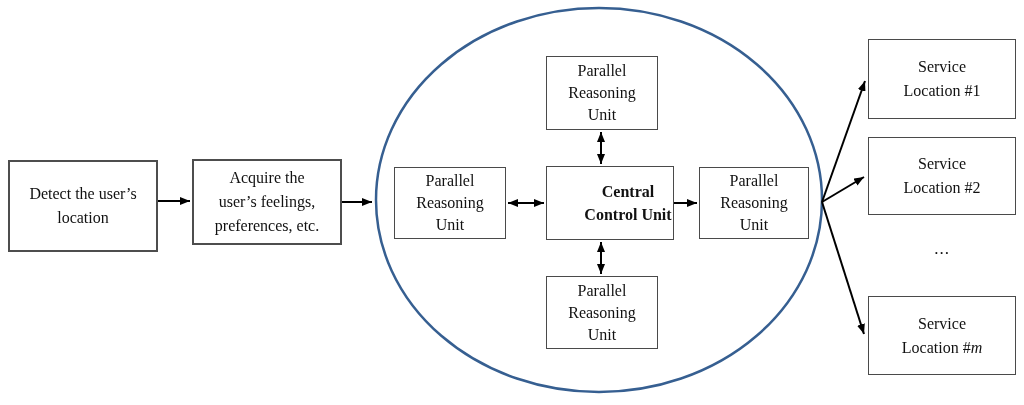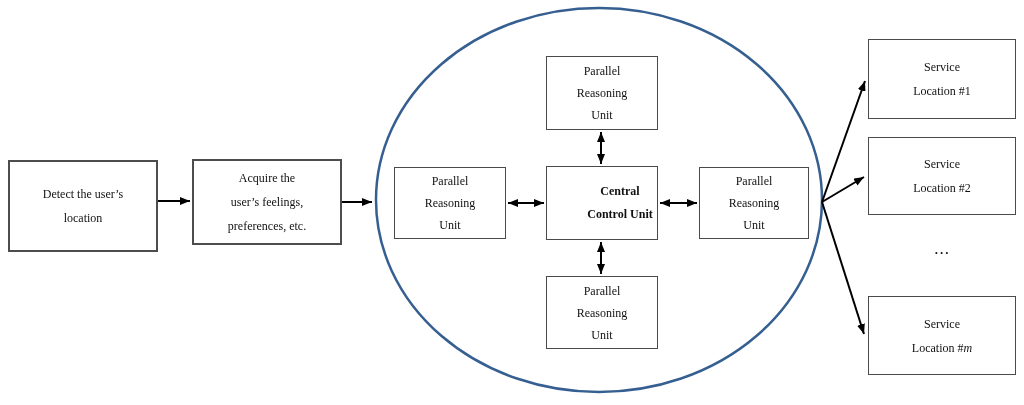--- a/index.html
+++ b/index.html
@@ -16,21 +16,21 @@
     width: 1024px; height: 405px;
     z-index: 1;
   }
   .node {
     position: absolute;
     display: flex; align-items: center; justify-content: center;
     text-align: center;
     background: #ffffff;
     border: 1px solid #4a4a4a;
     box-sizing: border-box;
-    font-size: 12px;
+    font-size: 16px;
     line-height: 24px;
     z-index: 2;
   }
   .node.thick { border-width: 2px; border-color: #4d4d4d; }
   .node.pru { line-height: 22px; }
   .node.ccu { font-weight: bold; line-height: 23px; }
   .lbl { white-space: pre-line; }
   .dots {
     position: absolute;
     left: 868px; top: 238px; width: 148px; height: 22px;
@@ -80,21 +80,21 @@
 Reasoning
 Unit</span>
 </div>
 
 <div class="node pru" style="left:394px; top:167px; width:112px; height:72px;">
   <span class="lbl">Parallel
 Reasoning
 Unit</span>
 </div>
 
-<div class="node ccu" style="left:546px; top:166px; width:112px; height:74px;padding-left:36px;">
+<div class="node ccu" style="left:546px; top:166px; width:128px; height:74px;padding-left:36px;">
   <span class="lbl">Central
 Control Unit</span>
 </div>
 
 <div class="node pru" style="left:699px; top:167px; width:110px; height:72px;">
   <span class="lbl">Parallel
 Reasoning
 Unit</span>
 </div>
 

